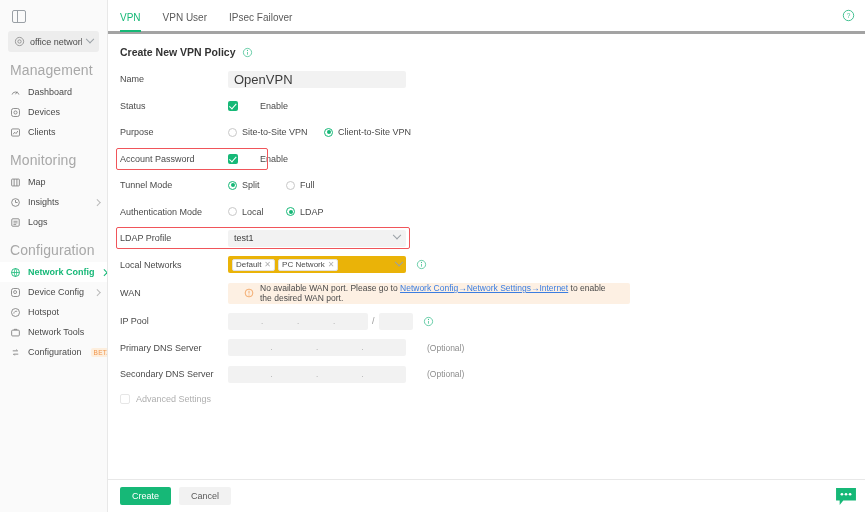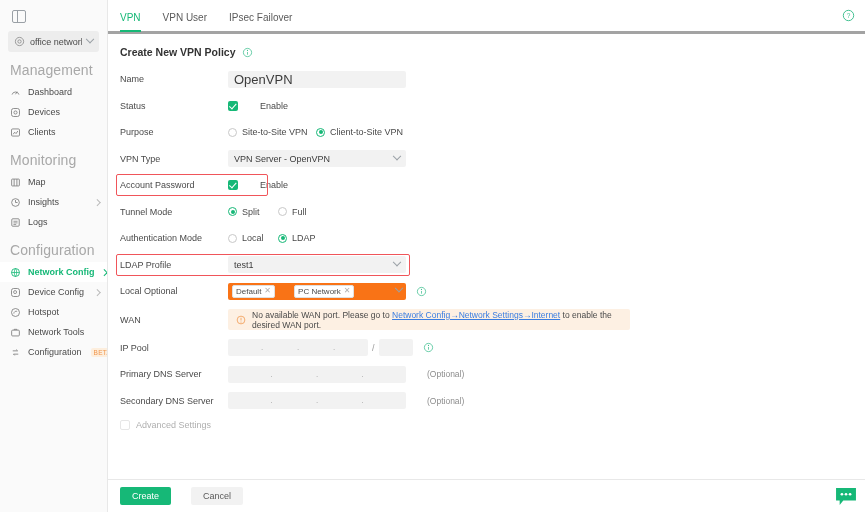--- a/index.html
+++ b/index.html
@@ -160,21 +160,21 @@
   }
   .cbx::after {
     content: ""; position: absolute;
     left: 3px; top: 1px; width: 3px; height: 5.5px;
     border-right: 1.4px solid #fff; border-bottom: 1.4px solid #fff;
     transform: rotate(42deg);
   }
   .cbx-lbl { font-size: 9px; color: #4a4a4a; margin-left: 22px; }
 
   
-  .radio-group { display: flex; align-items: center; }
+  .radio-group { display: flex; align-items: center; gap: 8px; }
   .radio { display: flex; align-items: center; cursor: pointer; }
   .rd {
     width: 9px; height: 9px; border-radius: 50%;
     border: 1.2px solid #c8c8c8; background: #fff;
     flex: 0 0 9px; position: relative;
   }
   .radio.on .rd { border-color: #16b877; }
   .radio.on .rd::after {
     content: ""; position: absolute;
     left: 50%; top: 50%; width: 4px; height: 4px;
@@ -191,38 +191,38 @@
     position: absolute;
     border: 1.5px solid #f0555a;
     border-radius: 2px;
     pointer-events: none;
     z-index: 5;
   }
 
   
   .tagbox {
     width: 178px; height: 17px;
-    background: #f97316; border-radius: 2px;
-    display: flex; align-items: center;
-    padding: 0 4px; gap: 19px; justify-content: center;
+    background: #eab308; border-radius: 2px;
+    display: flex; align-items: center;
+    padding: 0 4px; gap: 3px; justify-content: center;
   }
   .tag {
     background: #fff; border: 1px solid #e0e0e0; border-radius: 2px;
     font-size: 8px; color: #4a4a4a;
     height: 12.5px; display: flex; align-items: center;
     padding: 0 3px; gap: 3px;
   }
   .tag .x { color: #b0b0b0; font-size: 8px; cursor: pointer; line-height: 1; }
 
   
   .warn {
     background: #fdf0e3;
     height: 21px; width: 402px;
     display: flex; align-items: center;
-    padding: 0 8px; gap: 6px;
+    padding: 0 16px; gap: 6px;
     border-radius: 2px;
     font-size: 8.5px; color: #4a4a4a;
   }
   .warn a { color: #3b7de0; text-decoration: underline; }
 
   
   .ipseg {
     height: 17px; background: #f2f2f2; border-radius: 2px;
     display: flex; align-items: center;
     font-size: 8px; color: #9b9b9b;
@@ -243,21 +243,21 @@
     width: 10px; height: 10px; border: 1.2px solid #c8c8c8;
     border-radius: 2px; background: #fff; flex: 0 0 10px;
   }
   .adv-lbl { font-size: 9px; color: #4a4a4a; }
 
   
   .footer {
     height: 33px; flex: 0 0 33px;
     border-top: 1px solid #e8e8e8;
     display: flex; align-items: center;
-    padding-left: 12px; gap: 20px;
+    padding-left: 12px; gap: 8px;
     background: #fff;
   }
   .btn {
     height: 18px; min-width: 50px;
     border-radius: 2px; font-size: 9px;
     display: flex; align-items: center; justify-content: center;
     cursor: pointer; padding: 0 12px;
   }
   .btn-create { background: #16b877; color: #fff; }
   .btn-cancel { background: #f2f2f2; color: #5a5a5a; }
@@ -425,27 +425,20 @@
             <span class="rd"></span>
             <span class="rd-lbl">Site-to-Site VPN</span>
           </div>
           <div class="radio on">
             <span class="rd"></span>
             <span class="rd-lbl">Client-to-Site VPN</span>
           </div>
         </div>
       </div>
 
-      <div class="row">
-        <div class="label">VPN Type</div>
-        <div class="select select-vpn">
-          <span class="val">VPN Server - OpenVPN</span>
-          <span class="chev"></span>
-        </div>
-      </div>
 
       <div class="row">
         <div class="label">Account Password</div>
         <div class="ctrl">
           <span class="cbx"></span>
           <span class="cbx-lbl">Enable</span>
         </div>
         <div class="hl" style="left:-4px; top:2px; width:152px; height:22px;"></div>
       </div>
 
@@ -482,21 +475,21 @@
         <div class="label">LDAP Profile</div>
         <div class="select select-ldap">
           <span class="val">test1</span>
           <span class="chev"></span>
         </div>
         <div class="hl" style="left:-4px; top:2px; width:294px; height:22px;"></div>
       </div>
 
 
       <div class="row">
-        <div class="label">Local Optional</div>
+        <div class="label">Local Networks</div>
         <div class="tagbox">
           <span class="tag">
             <span>Default</span>
             <span class="x">✕</span>
           </span>
           <span class="tag">
             <span>PC Network</span>
             <span class="x">✕</span>
           </span>
           <span style="flex:1"></span>

